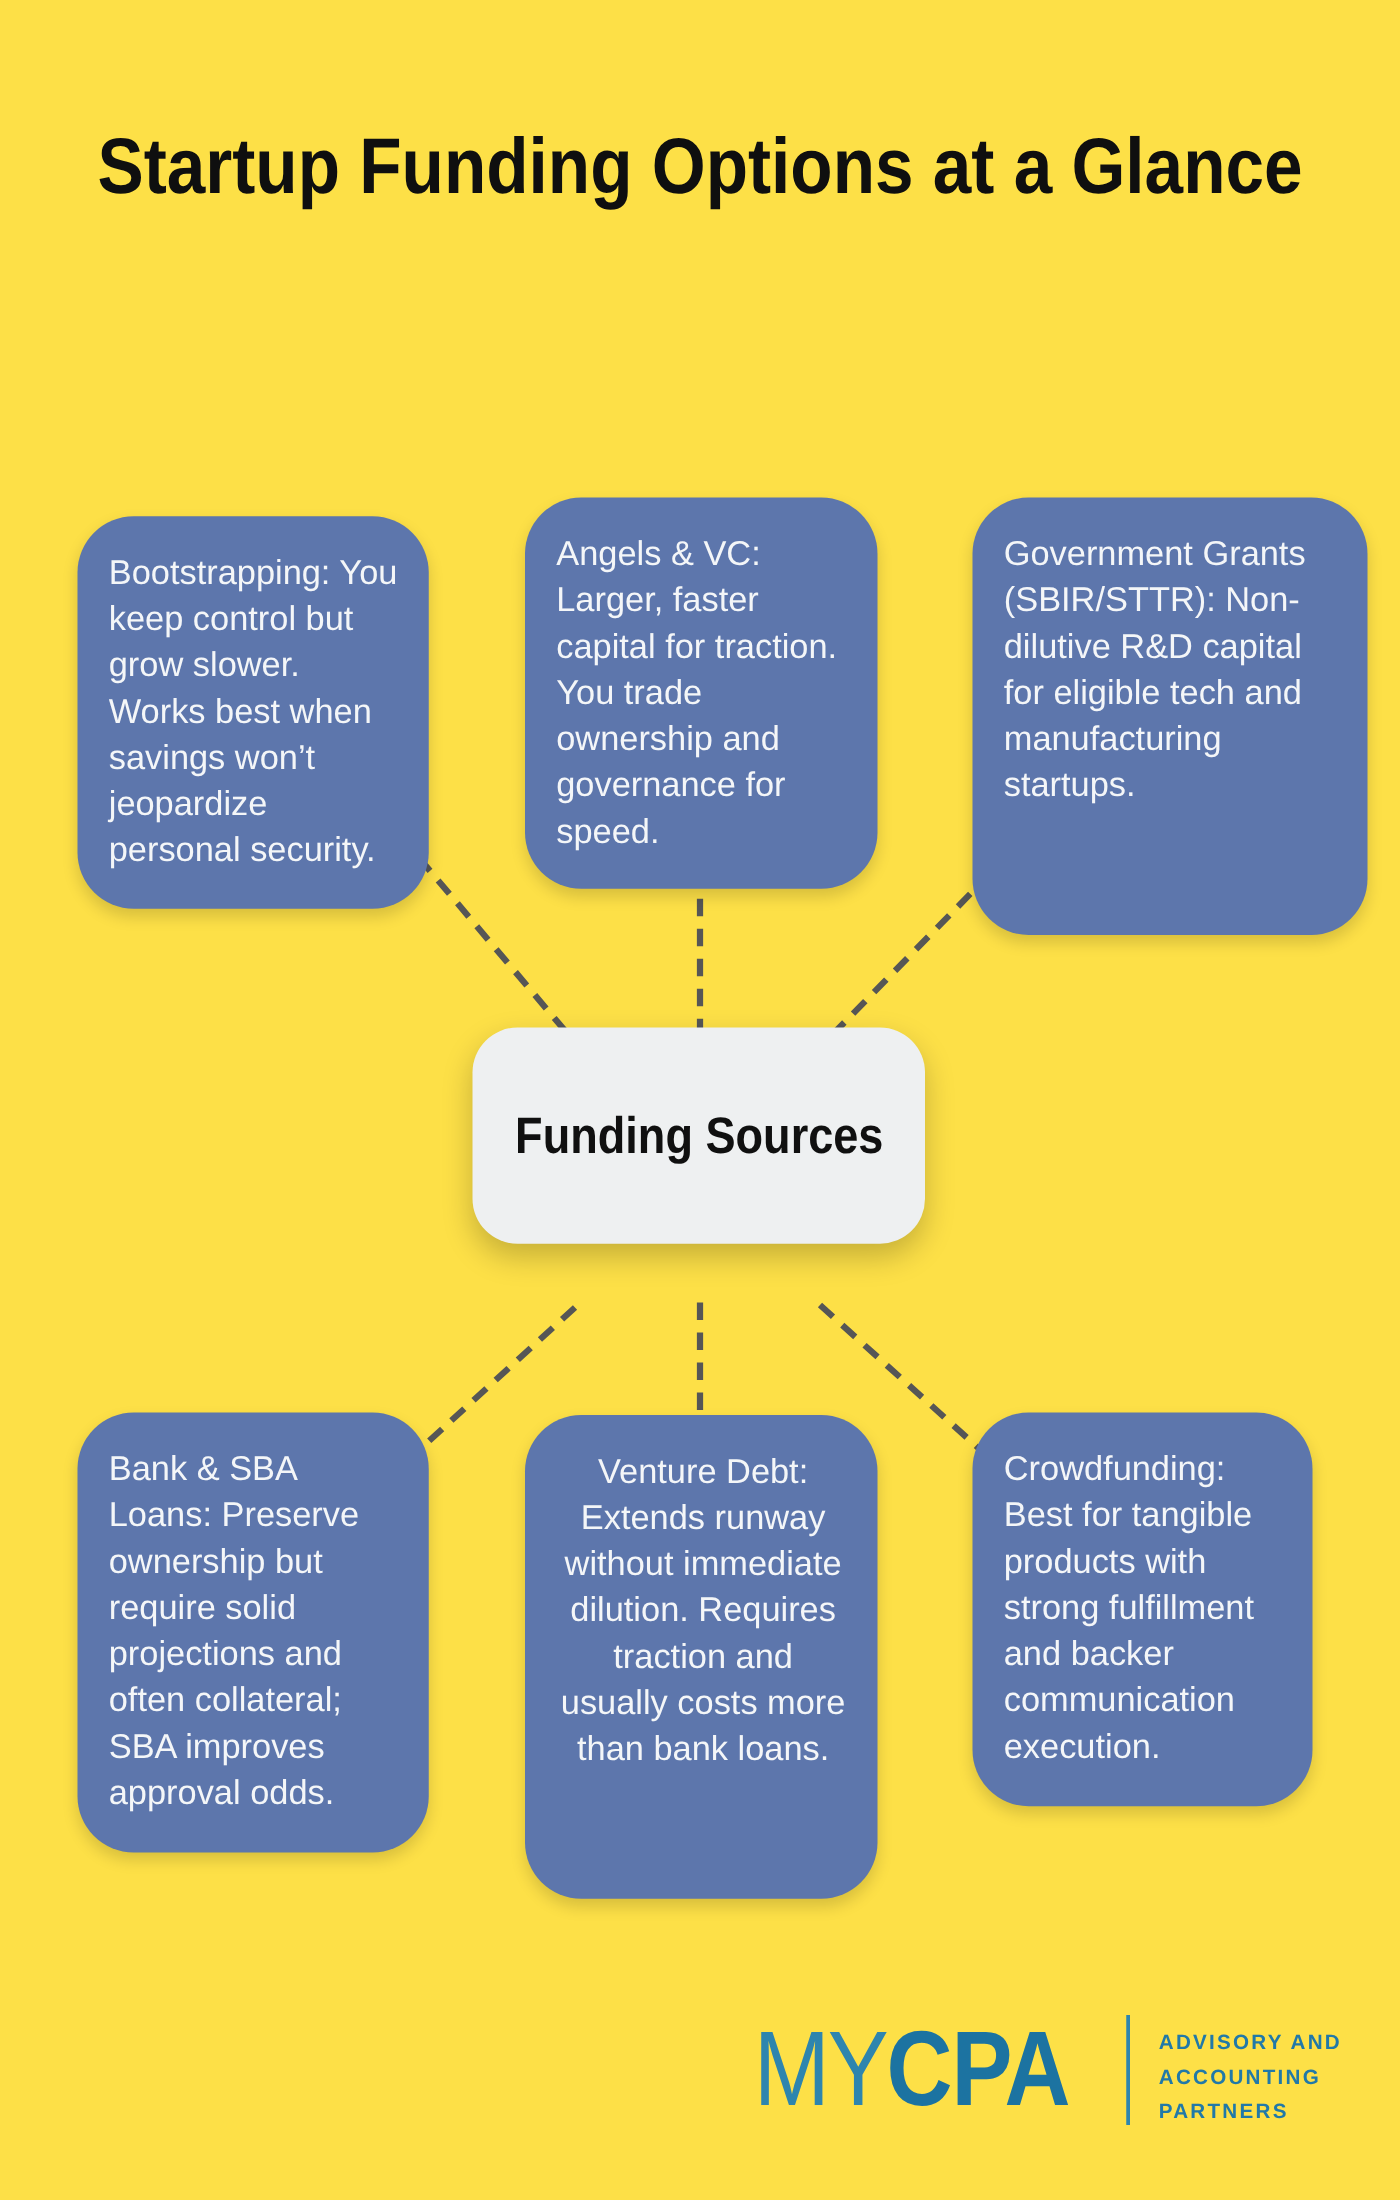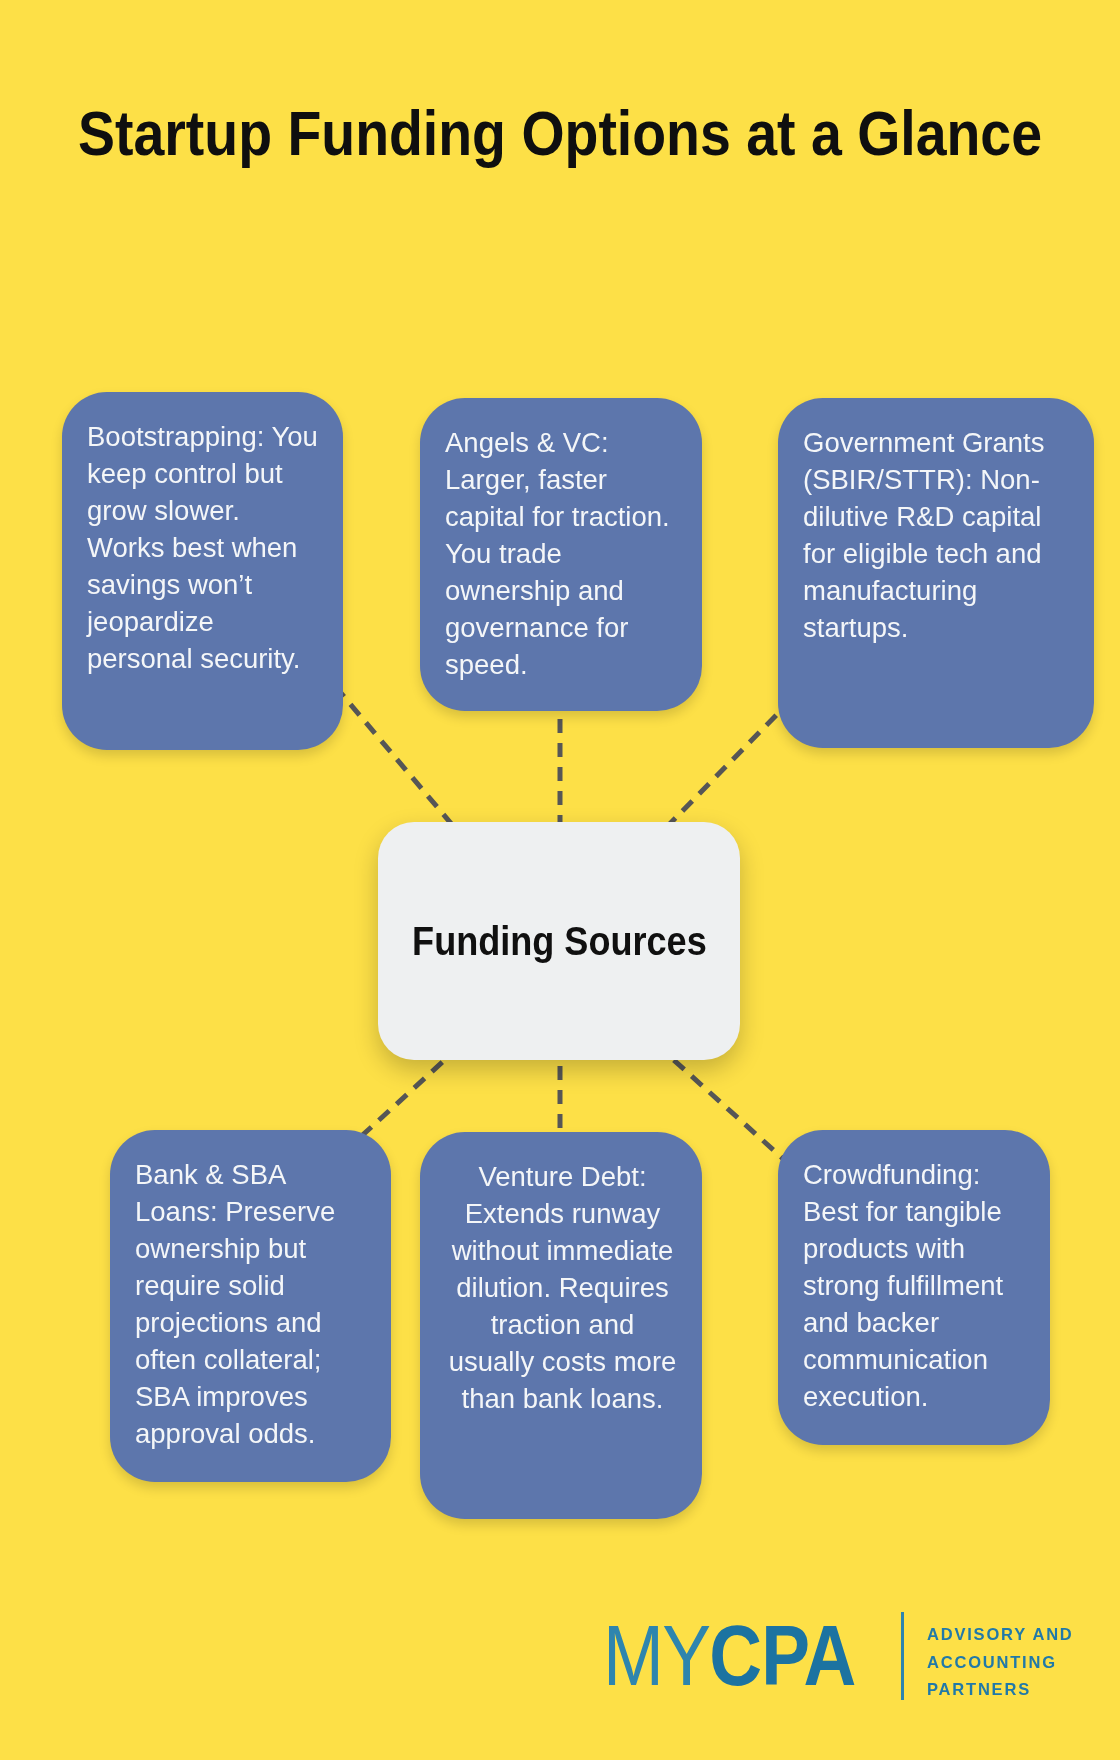--- a/index.html
+++ b/index.html
@@ -45,31 +45,31 @@
     background: #5d76ac;
     border-radius: 45px;
     color: #f4f6f8;
     font-size: 27.5px;
     line-height: 37px;
     padding: 26px 22px 26px 25px;
     box-shadow: 0 6px 12px rgba(0,0,0,0.15);
     z-index: 1;
   }
 
-  #node-bootstrapping   { left: 62px;  top: 392px; width: 281px; height: 358px; }
+  #node-bootstrapping   { left: 62px;  top: 413px; width: 281px; height: 314px; }
   #node-angels-vc       { left: 420px; top: 398px; width: 282px; height: 313px; }
   #node-government      { left: 778px; top: 398px; width: 316px; height: 350px; }
-  #node-bank-sba        { left: 62px;  top: 1130px; width: 281px; height: 352px; margin-left: 48px; }
+  #node-bank-sba        { left: 62px;  top: 1130px; width: 281px; height: 352px; }
   #node-venture-debt    { left: 420px; top: 1132px; width: 282px; height: 387px; text-align: center; }
   #node-crowdfunding    { left: 778px; top: 1130px; width: 272px; height: 315px; }
 
   .center-node {
     position: absolute;
     left: 378px; top: 822px;
-    width: 362px; height: 238px;
+    width: 362px; height: 173px;
     background: #eef0f1;
     border-radius: 36px;
     box-shadow: 0 10px 24px rgba(0,0,0,0.22);
     display: flex;
     align-items: center;
     justify-content: center;
     z-index: 1;
   }
   .center-node .label {
     font-size: 41px;

